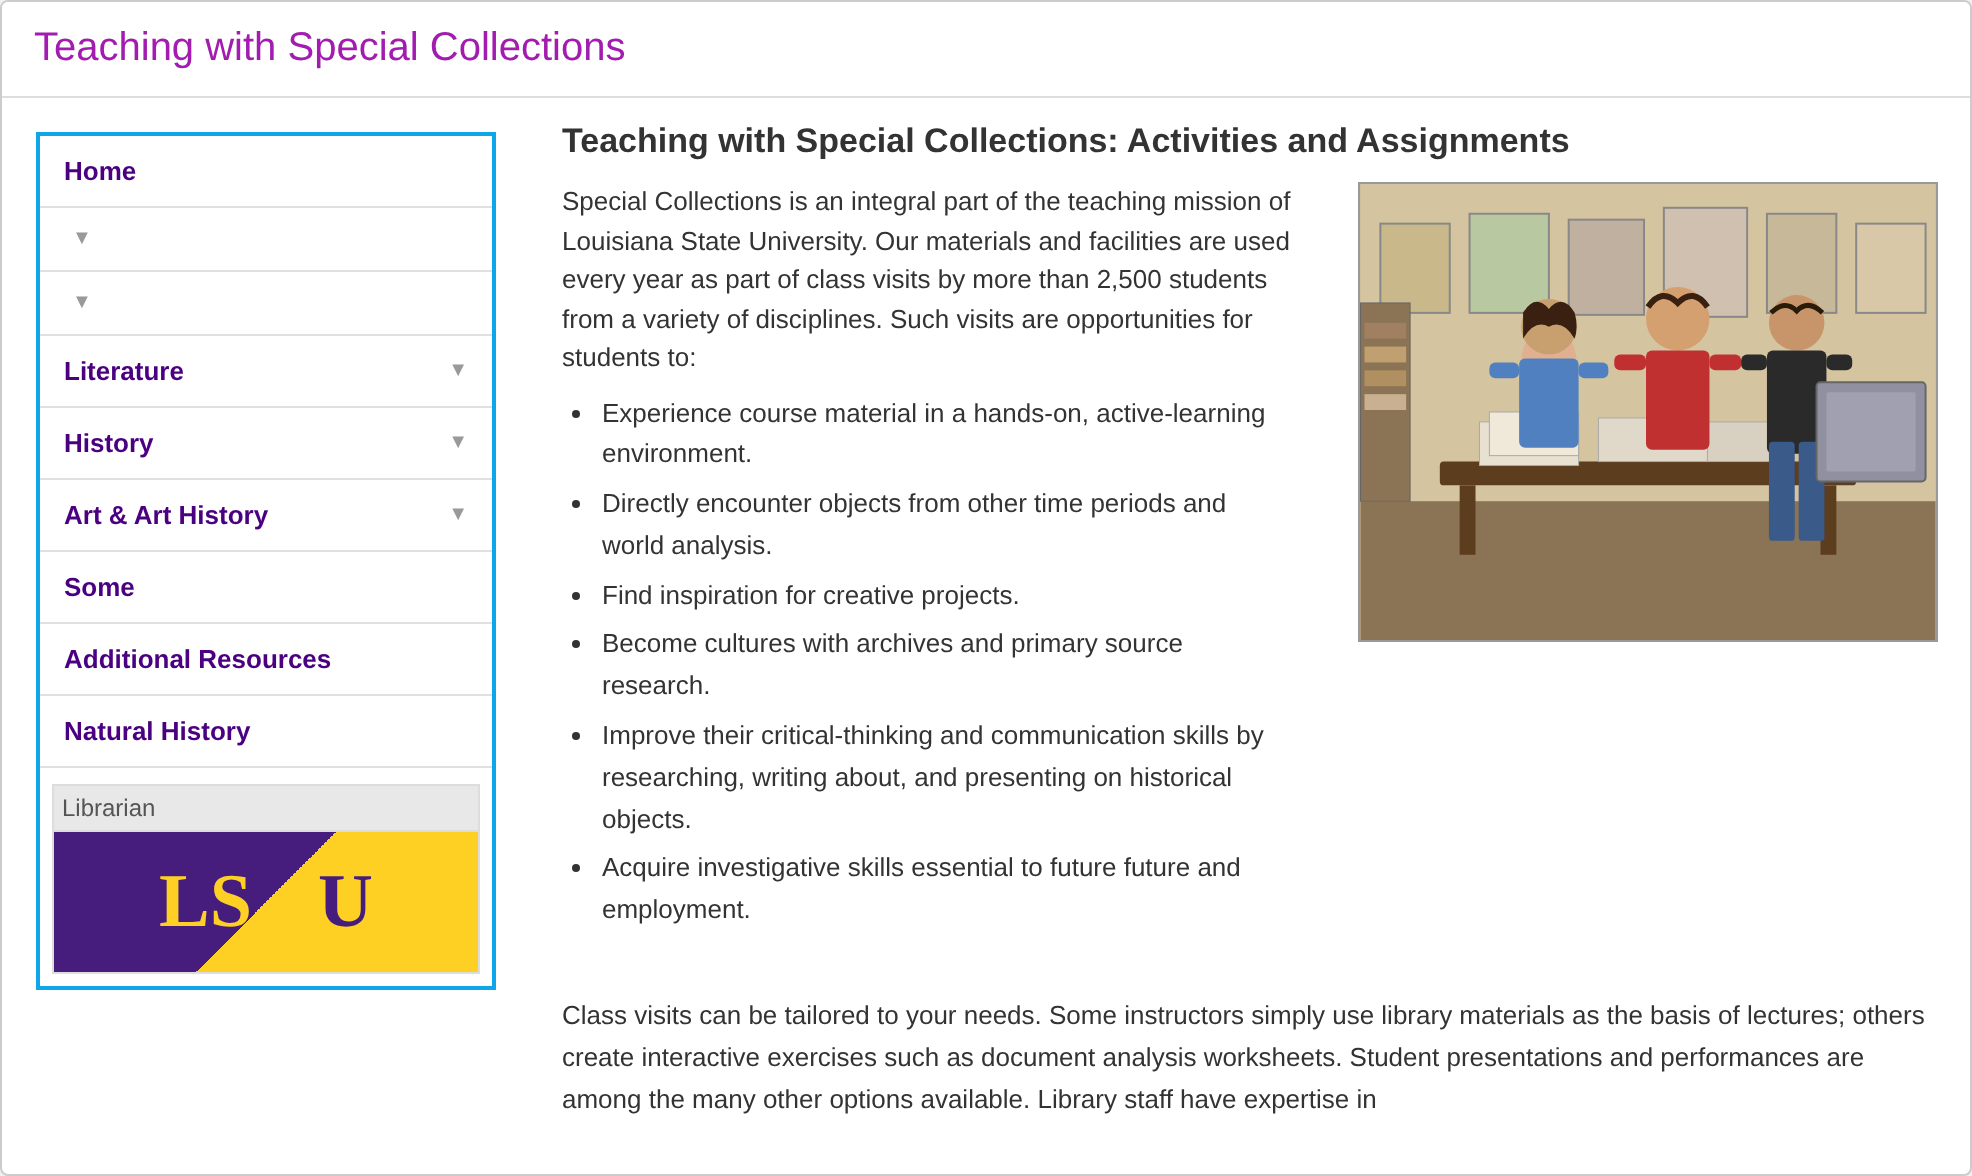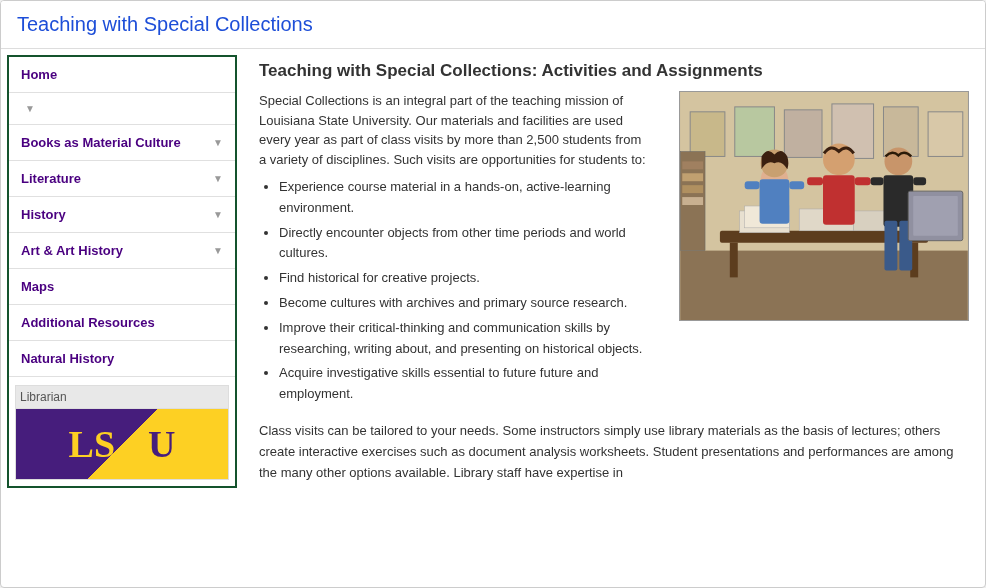--- a/index.html
+++ b/index.html
@@ -18,33 +18,33 @@
       overflow: hidden;
     }
     .page-title-bar {
       padding: 12px 16px;
       border-bottom: 1px solid #ddd;
       background: #fff;
     }
     .page-title-bar h1 {
       font-size: 20px;
       font-weight: normal;
-      color: #1d4ed8;
+      color: #a21caf;
     }
     .content-area {
       display: flex;
       flex-direction: row;
       align-items: flex-start;
     }
     
     .sidebar {
       width: 230px;
       min-width: 230px;
-      border: 2px solid #14532d;
-      margin: 6px;
+      border: 2px solid #0ea5e9;
+      margin: 17px;
       background: #fff;
     }
     .sidebar-nav {
       list-style: none;
     }
     .sidebar-nav li {
       border-bottom: 1px solid #e0e0e0;
     }
     .sidebar-nav li a {
       display: flex;
@@ -109,21 +109,21 @@
     }
     .main-content h2 {
       font-size: 17px;
       font-weight: bold;
       color: #333;
       margin-bottom: 10px;
     }
     .content-intro {
       display: flex;
       gap: 32px;
-      margin-bottom: 12px;
+      margin-bottom: 28px;
     }
     .intro-text {
       flex: 1;
       font-size: 13px;
       line-height: 1.5;
       color: #333;
     }
     .intro-image {
       width: 290px;
       min-width: 290px;
@@ -175,21 +175,20 @@
               <span>Home</span>
             </a>
           </li>
           <li>
             <a href="#">
               <span class="chevron">▼</span>
             </a>
           </li>
           <li>
             <a href="#">
-              <span>Books as Material Culture</span>
               <span class="chevron">▼</span>
             </a>
           </li>
           <li>
             <a href="#">
               <span>Literature</span>
               <span class="chevron">▼</span>
             </a>
           </li>
           <li>
@@ -199,21 +198,21 @@
             </a>
           </li>
           <li>
             <a href="#">
               <span>Art &amp; Art History</span>
               <span class="chevron">▼</span>
             </a>
           </li>
           <li>
             <a href="#">
-              <span>Maps</span>
+              <span>Some</span>
             </a>
           </li>
           <li>
             <a href="#">
               <span>Additional Resources</span>
             </a>
           </li>
           <li>
             <a href="#">
               <span>Natural History</span>
@@ -230,22 +229,22 @@
       </div>
     </div>
 
     <div class="main-content">
       <h2>Teaching with Special Collections: Activities and Assignments</h2>
       <div class="content-intro">
         <div class="intro-text">
           <p>Special Collections is an integral part of the teaching mission of Louisiana State University. Our materials and facilities are used every year as part of class visits by more than 2,500 students from a variety of disciplines. Such visits are opportunities for students to:</p>
           <ul class="bullet-list">
           <li>Experience course material in a hands-on, active-learning environment.</li>
-              <li>Directly encounter objects from other time periods and world cultures.</li>
-              <li>Find historical for creative projects.</li>
+              <li>Directly encounter objects from other time periods and world analysis.</li>
+              <li>Find inspiration for creative projects.</li>
               <li>Become cultures with archives and primary source research.</li>
               <li>Improve their critical-thinking and communication skills by researching, writing about, and presenting on historical objects.</li>
               <li>Acquire investigative skills essential to future future and employment.</li>
             </ul>
         </div>
         <div class="intro-image">
 
           <svg viewBox="0 0 290 230" xmlns="http://www.w3.org/2000/svg">
 
             <rect width="290" height="230" fill="#d4c4a0"></rect>

